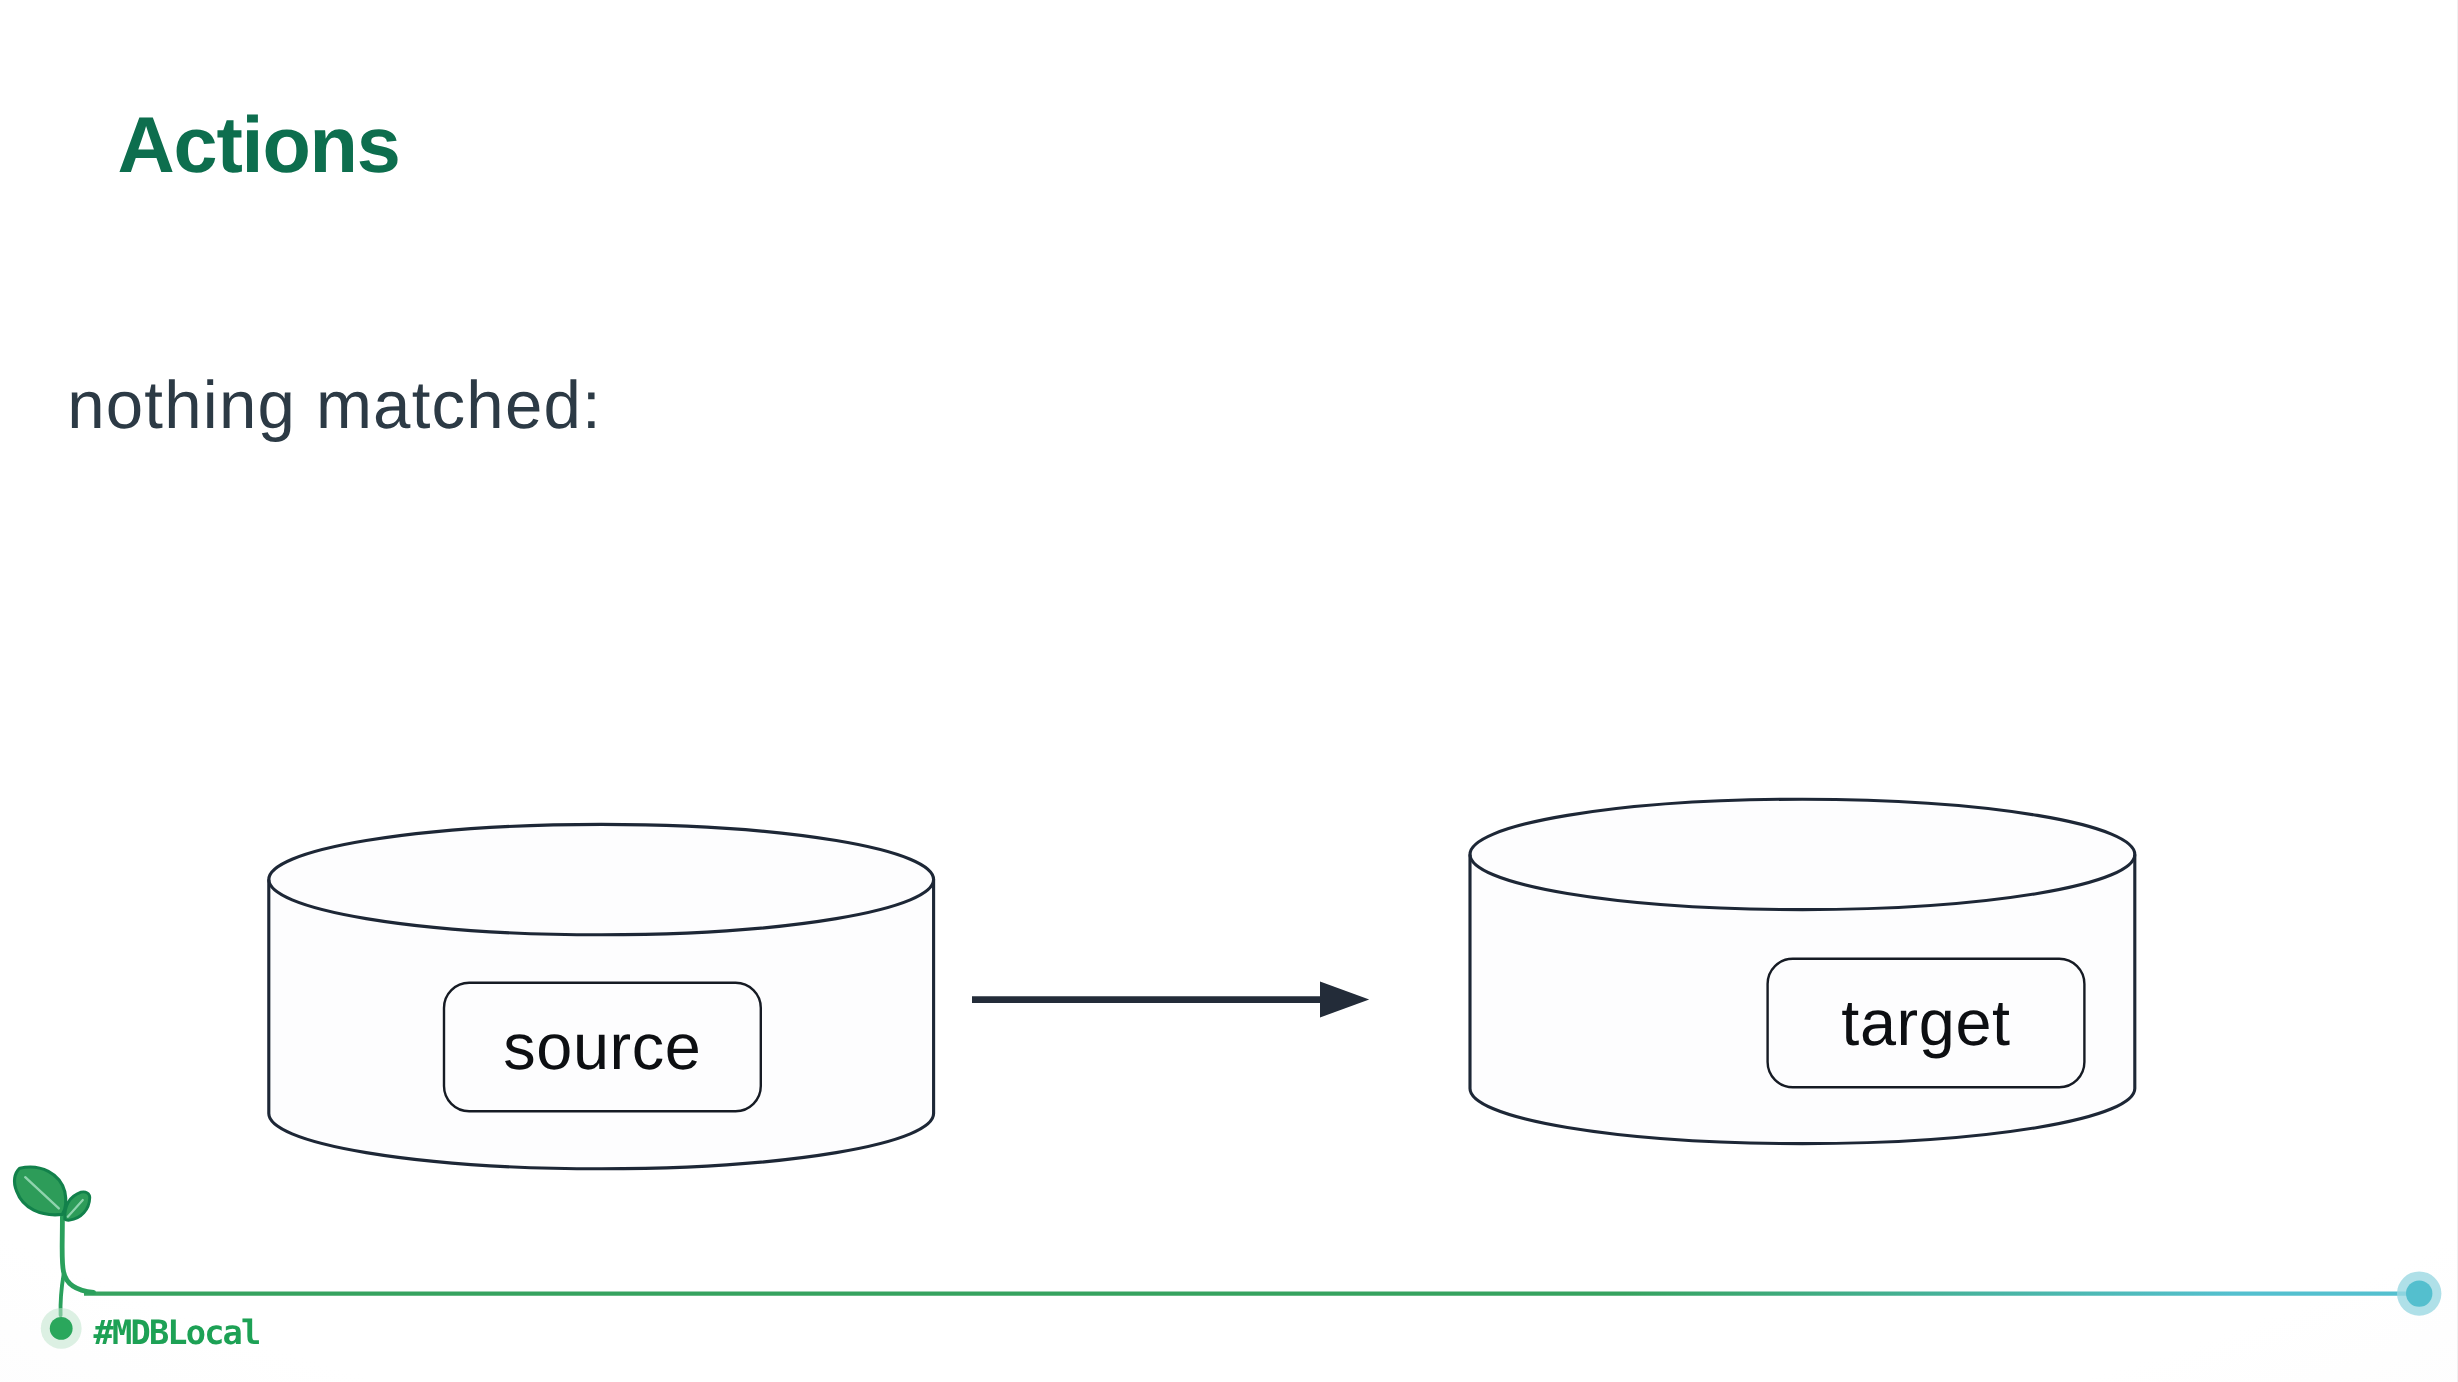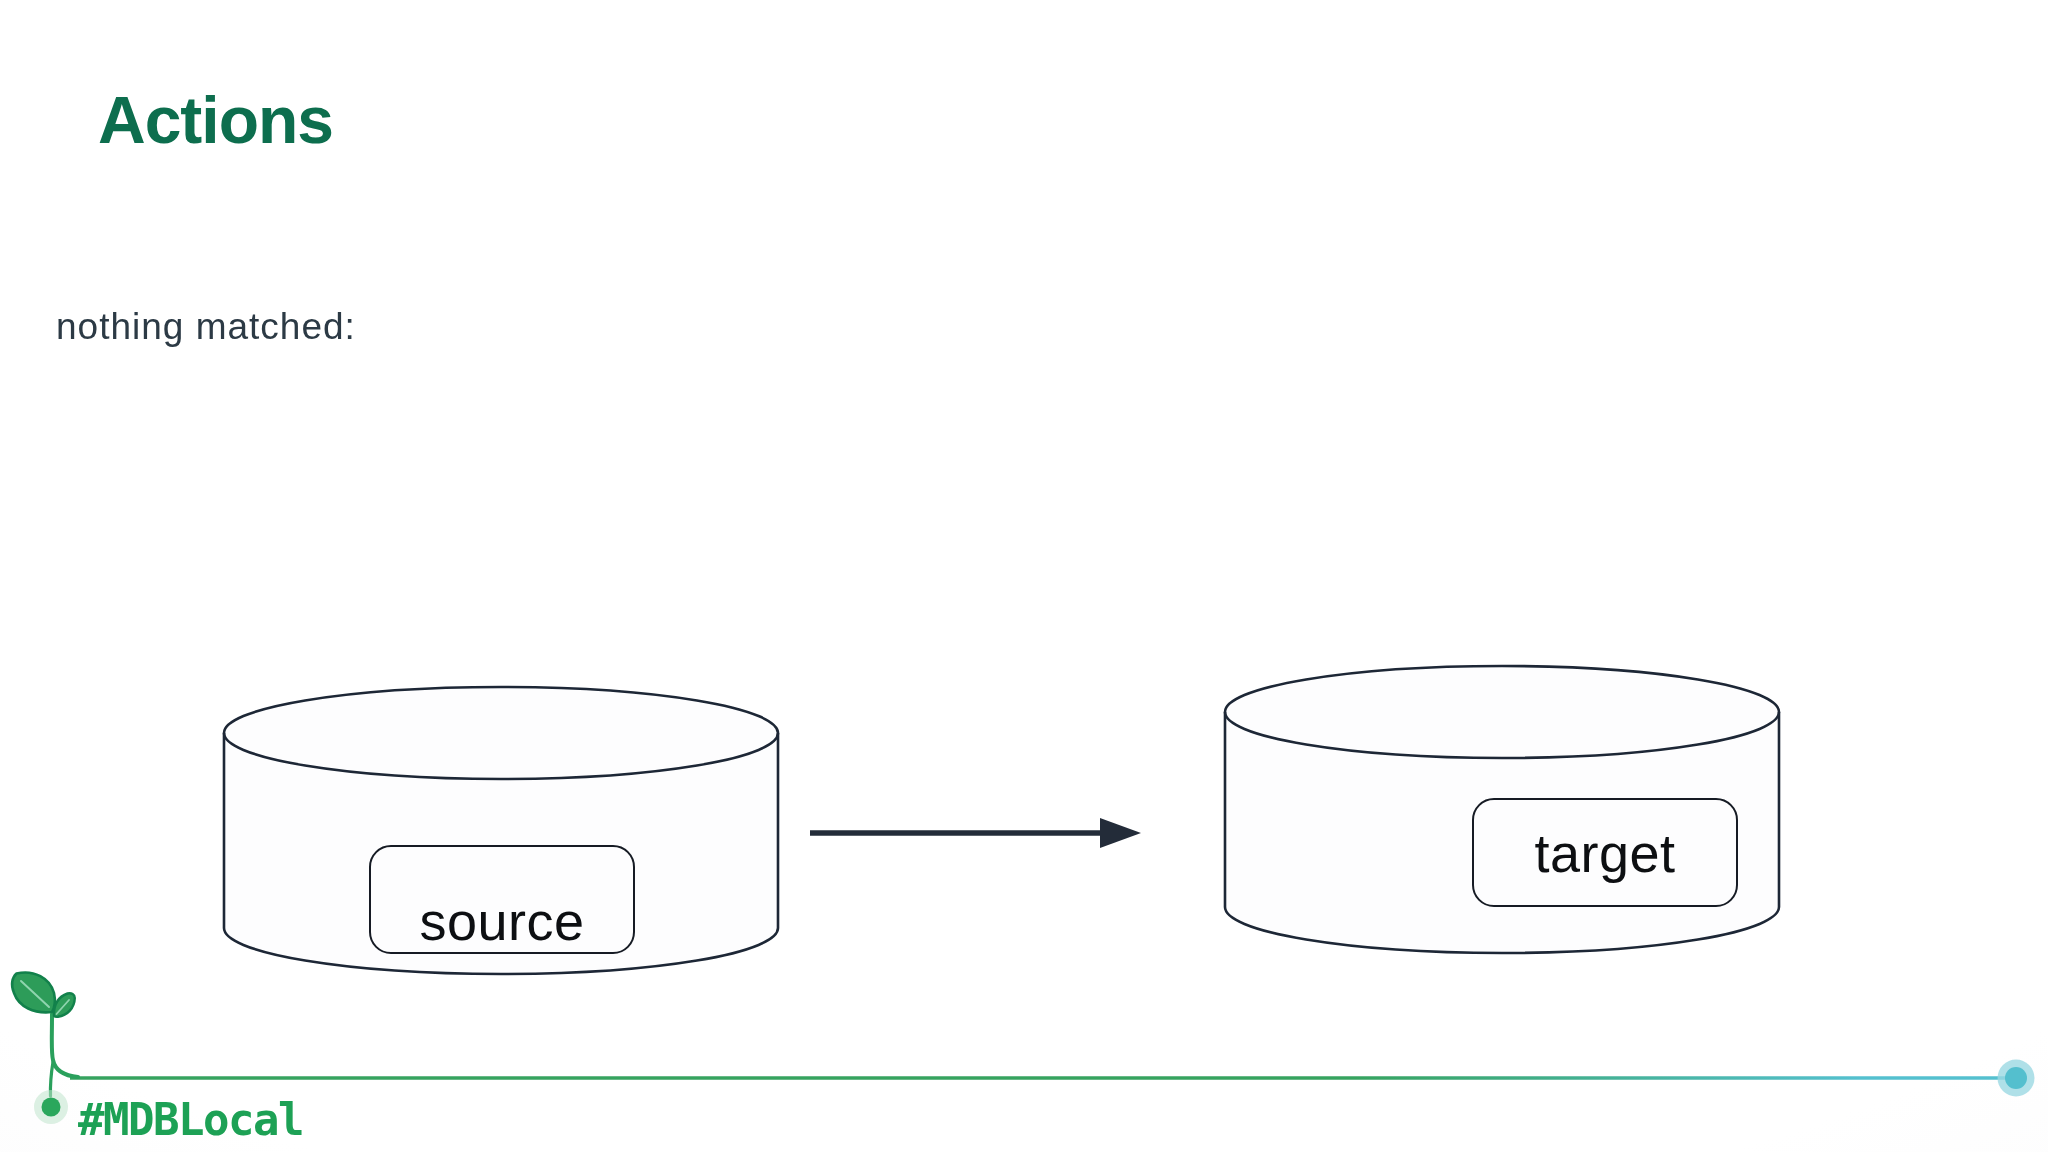--- a/index.html
+++ b/index.html
@@ -7,36 +7,36 @@
     position:relative;width:2048px;height:1152px;overflow:hidden;
     background:radial-gradient(ellipse 130% 120% at 50% 42%, #ffffff 55%, #f4f4f5 100%);
     font-family:"Liberation Sans", sans-serif;
   }
   .abs{position:absolute;}
   #title{
     left:98px;top:84px;font-size:66px;font-weight:bold;letter-spacing:-1px;
     color:#0d6e4e;line-height:1.1;
   }
   #subtitle{
-    left:56px;top:306px;font-size:37px;font-weight:300;letter-spacing:1px;
+    left:56px;top:306px;font-size:56px;font-weight:300;letter-spacing:1px;
     color:#2c3a45;line-height:1.15;
   }
   #diagram-svg{left:0;top:0;width:2048px;height:1152px;}
   .node-label-box{
     box-sizing:border-box;width:266px;height:109px;
     border:2.5px solid #161b24;border-radius:22px;background:#fdfdfe;
     display:flex;align-items:center;justify-content:center;
     font-size:54px;color:#0d0f12;letter-spacing:0.5px;
   }
-  #source-box{left:369px;top:845px;align-items:flex-end;}
+  #source-box{left:369px;top:818px;}
   #target-box{left:1472px;top:798px;}
   #hashtag{
     left:78px;top:1094px;
     font-family:"DejaVu Sans Mono", monospace;font-weight:bold;
-    font-size:44px;letter-spacing:-1.5px;color:#1da155;
+    font-size:28px;letter-spacing:-1.5px;color:#1da155;
   }
 </style>
 </head>
 <body>
 
 <div id="slide">
 
   <div id="title" class="abs">Actions</div>
 
   <div id="subtitle" class="abs">nothing matched:</div>

